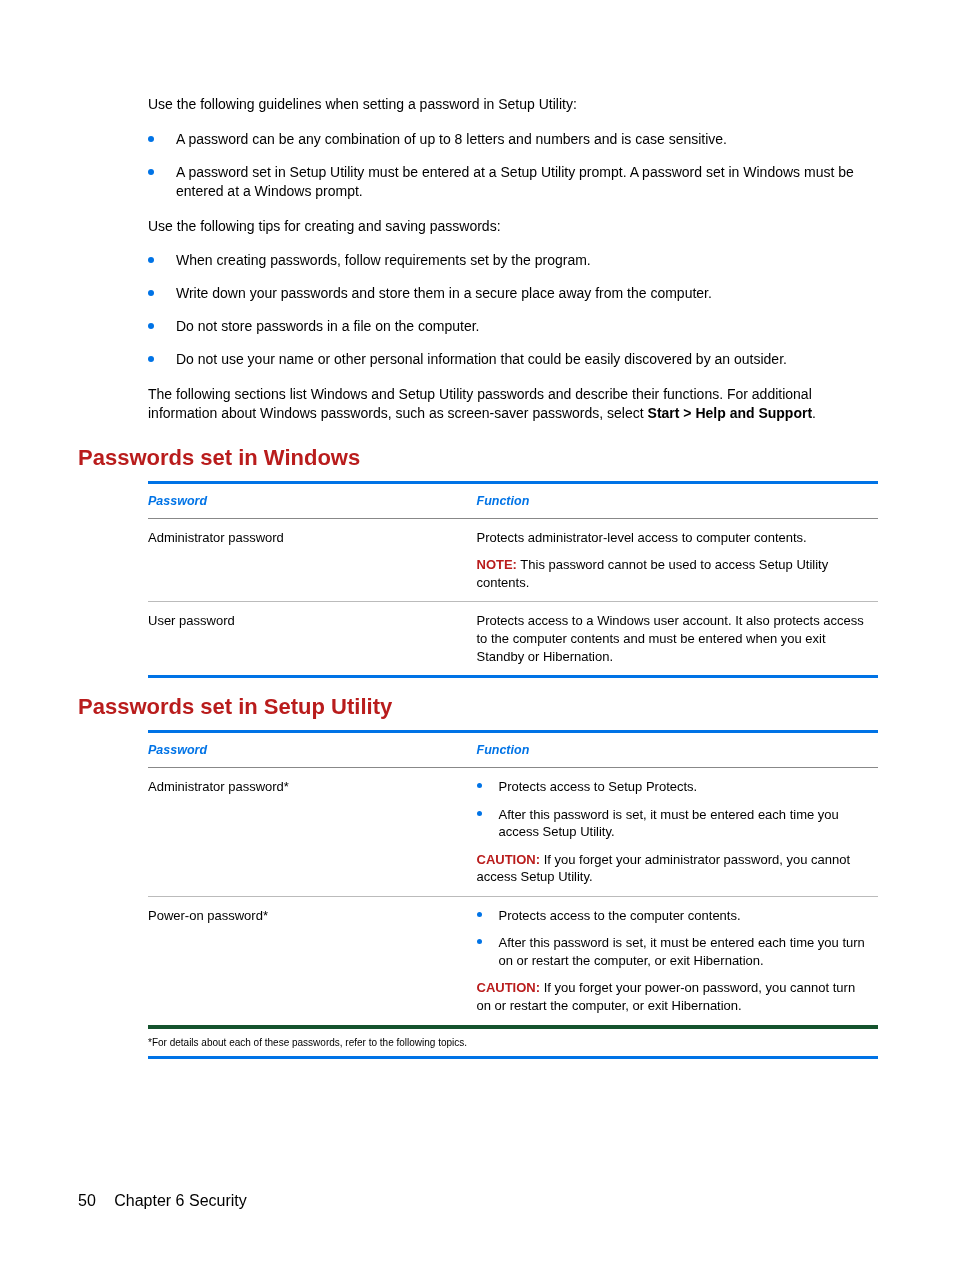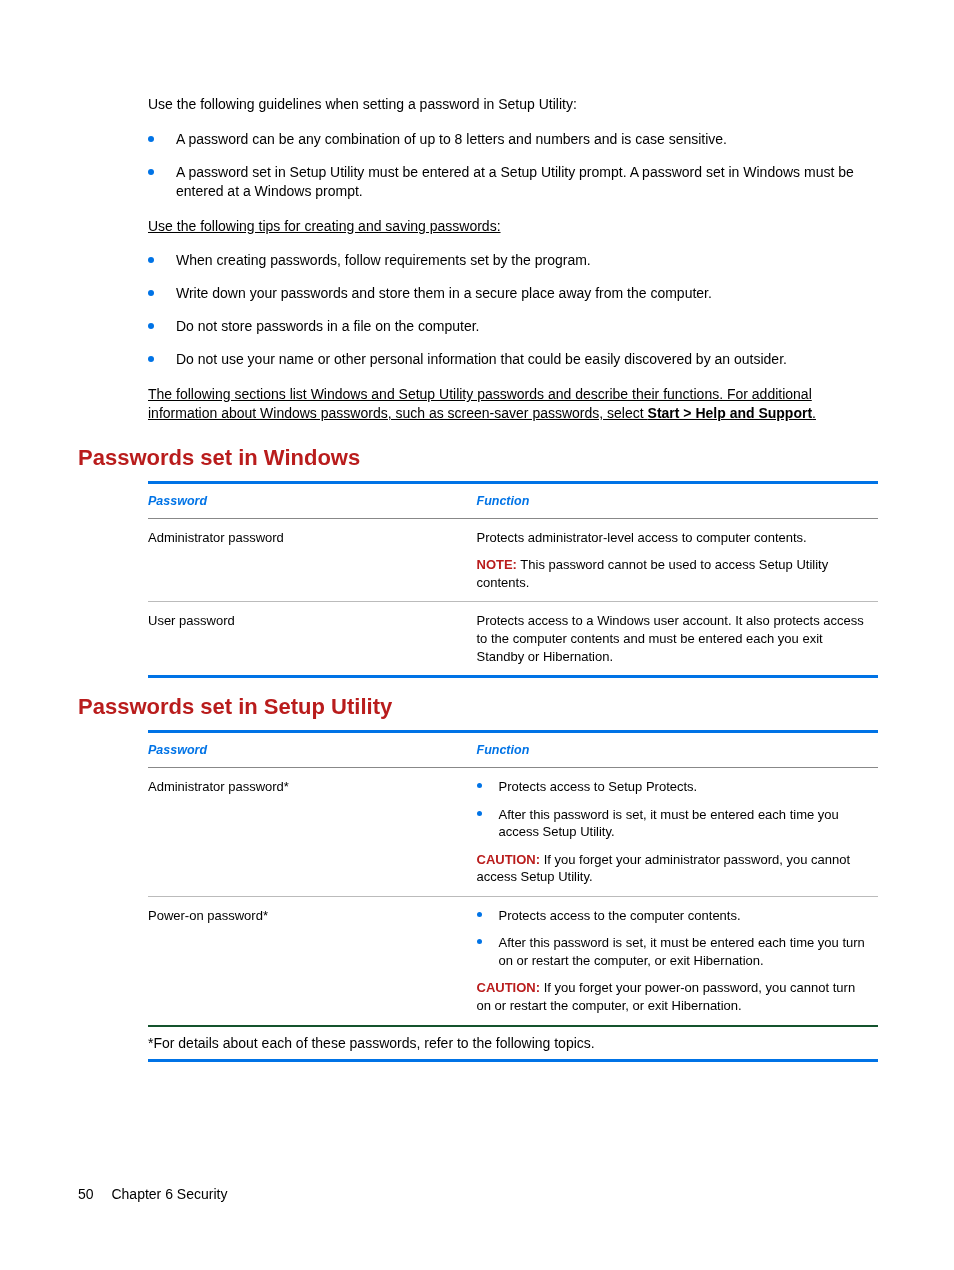--- a/index.html
+++ b/index.html
@@ -38,21 +38,20 @@
     top: 6px;
     width: 6px;
     height: 6px;
     border-radius: 50%;
     background: #0073e6;
   }
   .after-list {
     margin: 0 0 16px 0;
     line-height: 1.35;
     padding-left: 70px;
-    text-decoration: underline;
   }
   .after-list .bold {
     font-weight: bold;
   }
   h2.section-heading {
     color: #b91c1c;
     font-size: 22px;
     font-weight: bold;
     margin: 22px 0 10px 0;
   }
@@ -107,32 +106,32 @@
     position: absolute;
     left: 0;
     top: 5px;
     width: 5px;
     height: 5px;
     border-radius: 50%;
     background: #0073e6;
   }
   table.ptable tfoot td {
     padding: 8px 0;
-    font-size: 14px;
+    font-size: 10px;
     border-bottom: 3px solid #0073e6;
     margin-left: 36px;
   }
   table.ptable.with-footnote tbody tr.last td {
-    border-bottom: 2px solid #14532d;
+    border-bottom: 4px solid #14532d;
   }
   .footer {
     position: absolute;
-    bottom: 68px;
+    bottom: 60px;
     left: 78px;
-    font-size: 14px;
+    font-size: 16px;
   }
   .footer .pagenum {
     margin-right: 14px;
   }
 </style>
 </head>
 <body>
 
 <div class="page">
 
@@ -168,21 +167,21 @@
         <td>
           <div>Protects administrator-level access to computer contents.</div>
           <div class="note-block">
             <span class="note-label">NOTE:</span>
             <span> </span><span>This password cannot be used to access Setup Utility contents.</span>
           </div>
         </td>
       </tr>
       <tr class="last">
         <td>User password</td>
-        <td>Protects access to a Windows user account. It also protects access to the computer contents and must be entered each you exit Standby or Hibernation.</td>
+        <td>Protects access to a Windows user account. It also protects access to the computer contents and must be entered when you exit Standby or Hibernation.</td>
       </tr>
     </tbody>
   </table>
 
   <h2 class="section-heading" style="margin-top:16px">Passwords set in Setup Utility</h2>
   <table class="ptable with-footnote">
     <thead>
       <tr>
         <th>Password</th>
         <th>Function</th>

